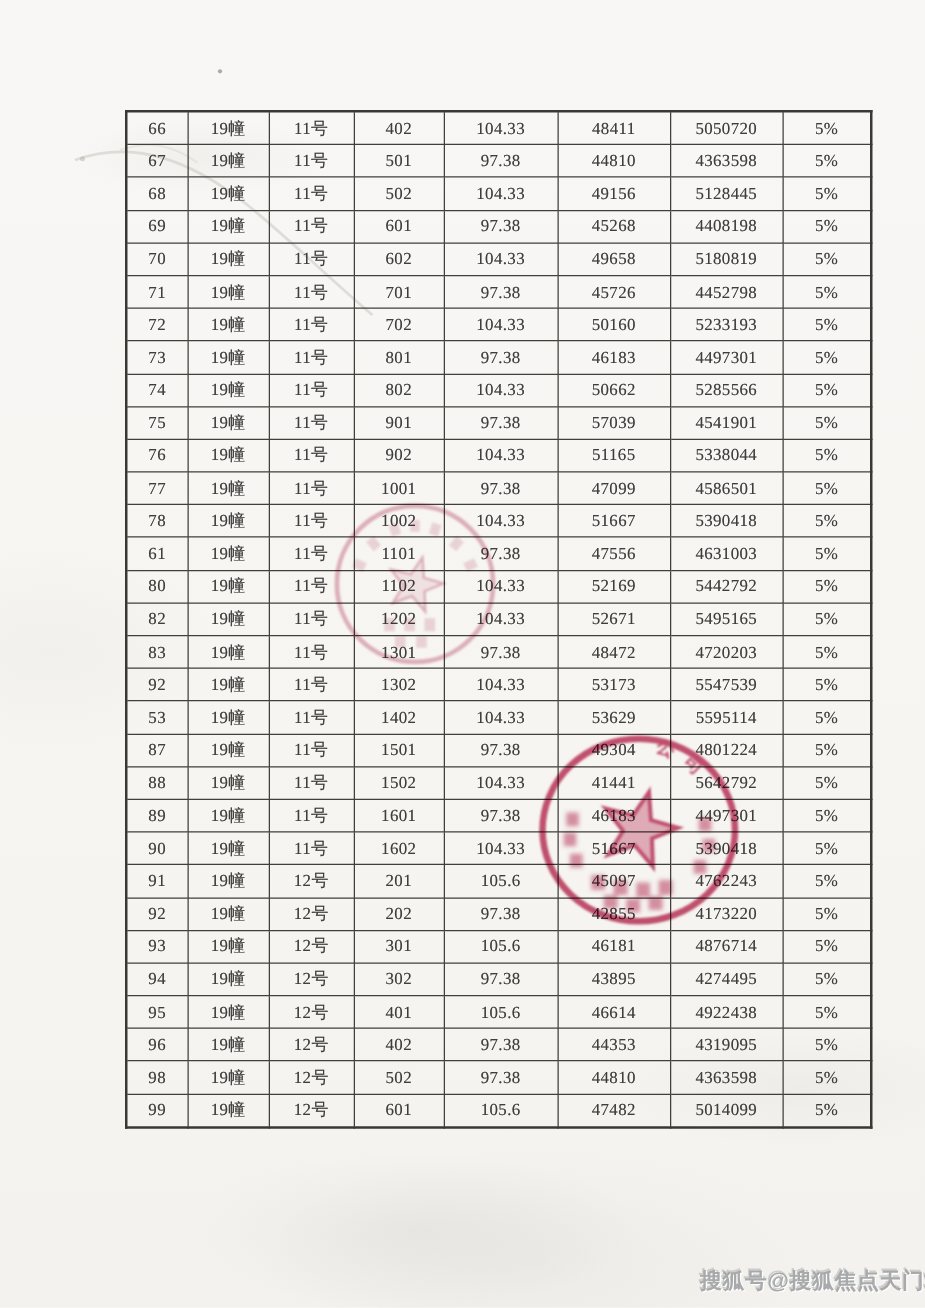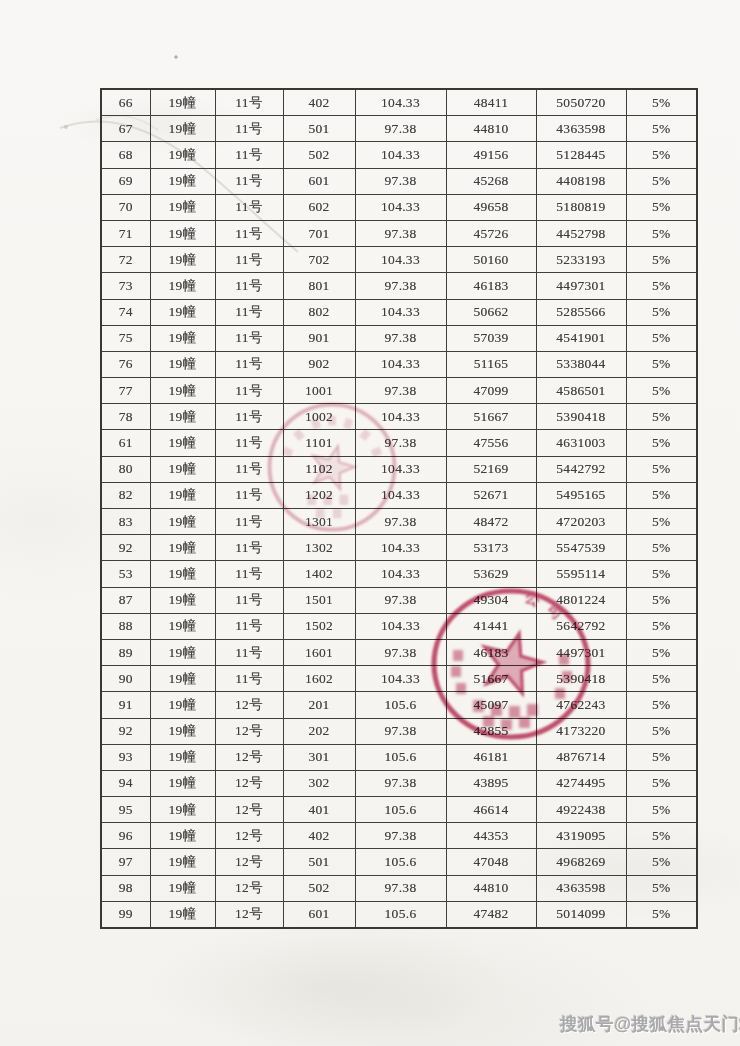--- a/index.html
+++ b/index.html
@@ -356,30 +356,20 @@
           <td>5%</td>
         </tr>
         <tr>
           <td>96</td>
           <td>19幢</td>
           <td>12号</td>
           <td>402</td>
           <td>97.38</td>
           <td>44353</td>
           <td>4319095</td>
-          <td>5%</td>
-        </tr>
-        <tr>
-          <td>97</td>
-          <td>19幢</td>
-          <td>12号</td>
-          <td>501</td>
-          <td>105.6</td>
-          <td>47048</td>
-          <td>4968269</td>
           <td>5%</td>
         </tr>
         <tr>
           <td>98</td>
           <td>19幢</td>
           <td>12号</td>
           <td>502</td>
           <td>97.38</td>
           <td>44810</td>
           <td>4363598</td>

